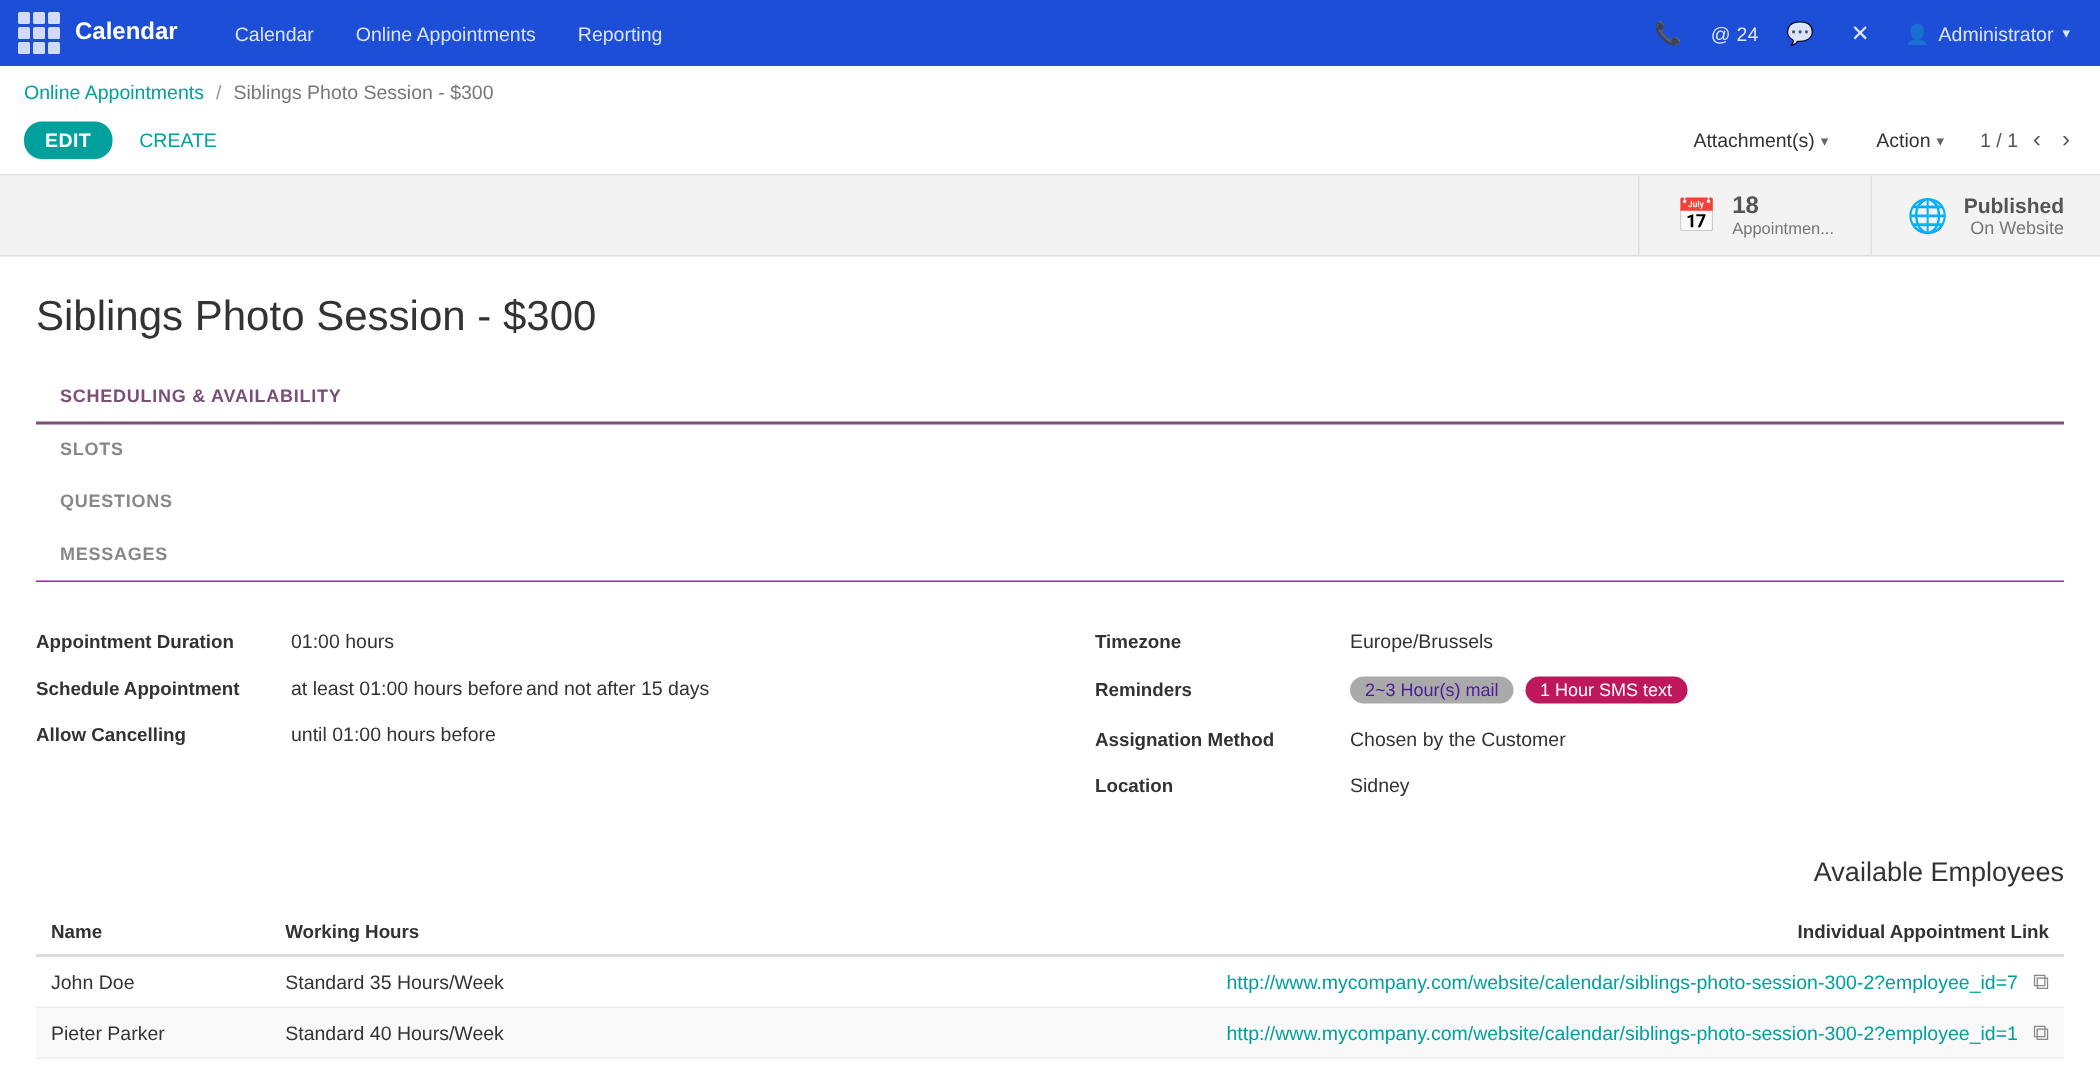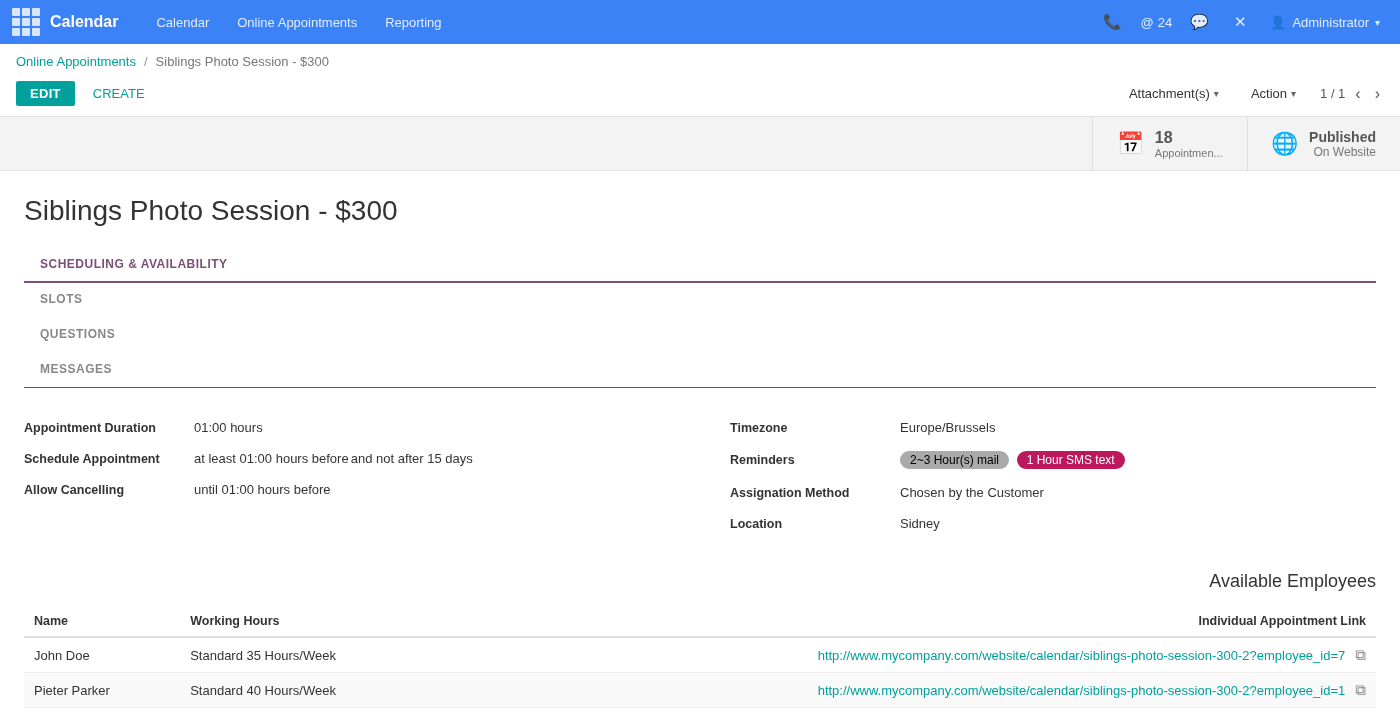--- a/index.html
+++ b/index.html
@@ -1,20 +1,20 @@
 <!DOCTYPE html>
 <html><head>
   <meta charset="utf-8">
   <style>
     * { margin: 0; padding: 0; box-sizing: border-box; }
     body { font-family: 'Segoe UI', Arial, sans-serif; font-size: 13px; color: #333; background: #fff; }
 
     
     .top-nav {
-      background: #3b82f6;
+      background: #1d4ed8;
       color: #fff;
       height: 44px;
       display: flex;
       align-items: center;
       padding: 0 12px;
       gap: 0;
     }
     .top-nav .app-grid {
       width: 28px; height: 28px;
       display: grid; grid-template-columns: repeat(3,8px); grid-template-rows: repeat(3,8px);
@@ -51,21 +51,21 @@
     .breadcrumb .bc-sep { color: #999; }
     .breadcrumb .bc-current { color: #777; }
 
     
     .toolbar {
       padding: 6px 16px 10px;
       display: flex; align-items: center; gap: 8px;
     }
     .btn-edit {
       background: #00a09d; color: #fff; border: none; padding: 5px 14px;
-      font-size: 13px; font-weight: 700; border-radius: 2px; cursor: pointer; letter-spacing: 0.3px;
+      font-size: 13px; font-weight: 700; border-radius: 12px; cursor: pointer; letter-spacing: 0.3px;
     }
     .btn-create {
       background: transparent; color: #00a09d; border: none; font-size: 13px;
       font-weight: 500; cursor: pointer; padding: 5px 10px;
     }
     .toolbar-right { margin-left: auto; display: flex; align-items: center; gap: 16px; }
     .dropdown-btn {
       background: transparent; border: none; cursor: pointer; font-size: 13px; color: #333;
       display: flex; align-items: center; gap: 4px; padding: 5px 8px;
     }
@@ -110,21 +110,21 @@
     .form-row { display: flex; align-items: baseline; padding: 8px 0; }
     .form-label { font-weight: 700; color: #333; font-size: 12.5px; min-width: 170px; }
     .form-value { color: #333; font-size: 13px; }
     .form-value-block { display: flex; flex-direction: row; gap: 2px; }
 
     
     .tag {
       display: inline-block; padding: 2px 10px; border-radius: 20px;
       font-size: 12px; margin-right: 4px; font-weight: 500;
     }
-    .tag-gray { background: #aaa; color: #000000; }
+    .tag-gray { background: #aaa; color: #4c1d95; }
     .tag-blue { background: #be185d; color: #fff; }
 
     
     .section-title { font-size: 18px; font-weight: 400; color: #333; margin-bottom: 14px; text-align: right; }
     .emp-table { width: 100%; border-collapse: collapse; }
     .emp-table th {
       text-align: left; font-weight: 700; font-size: 12.5px; padding: 8px 10px;
       border-bottom: 2px solid #ddd; color: #333;
     }
     .emp-table th.right { text-align: right; }

